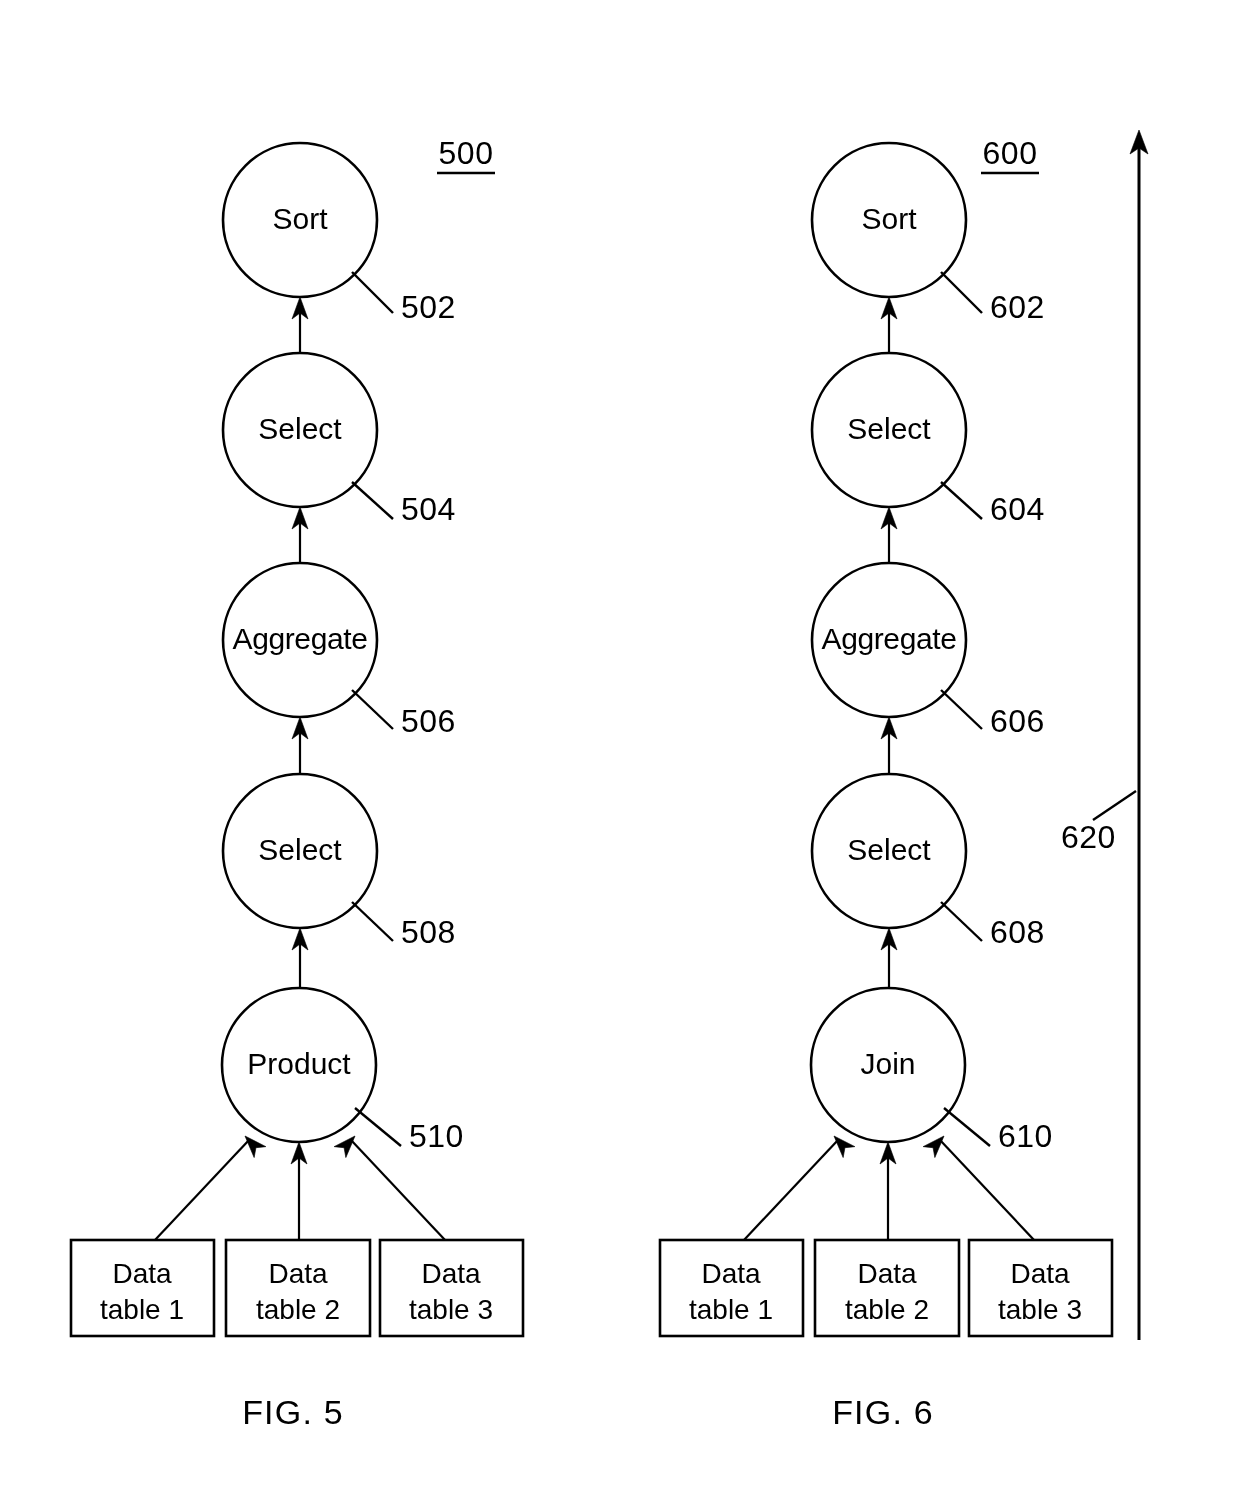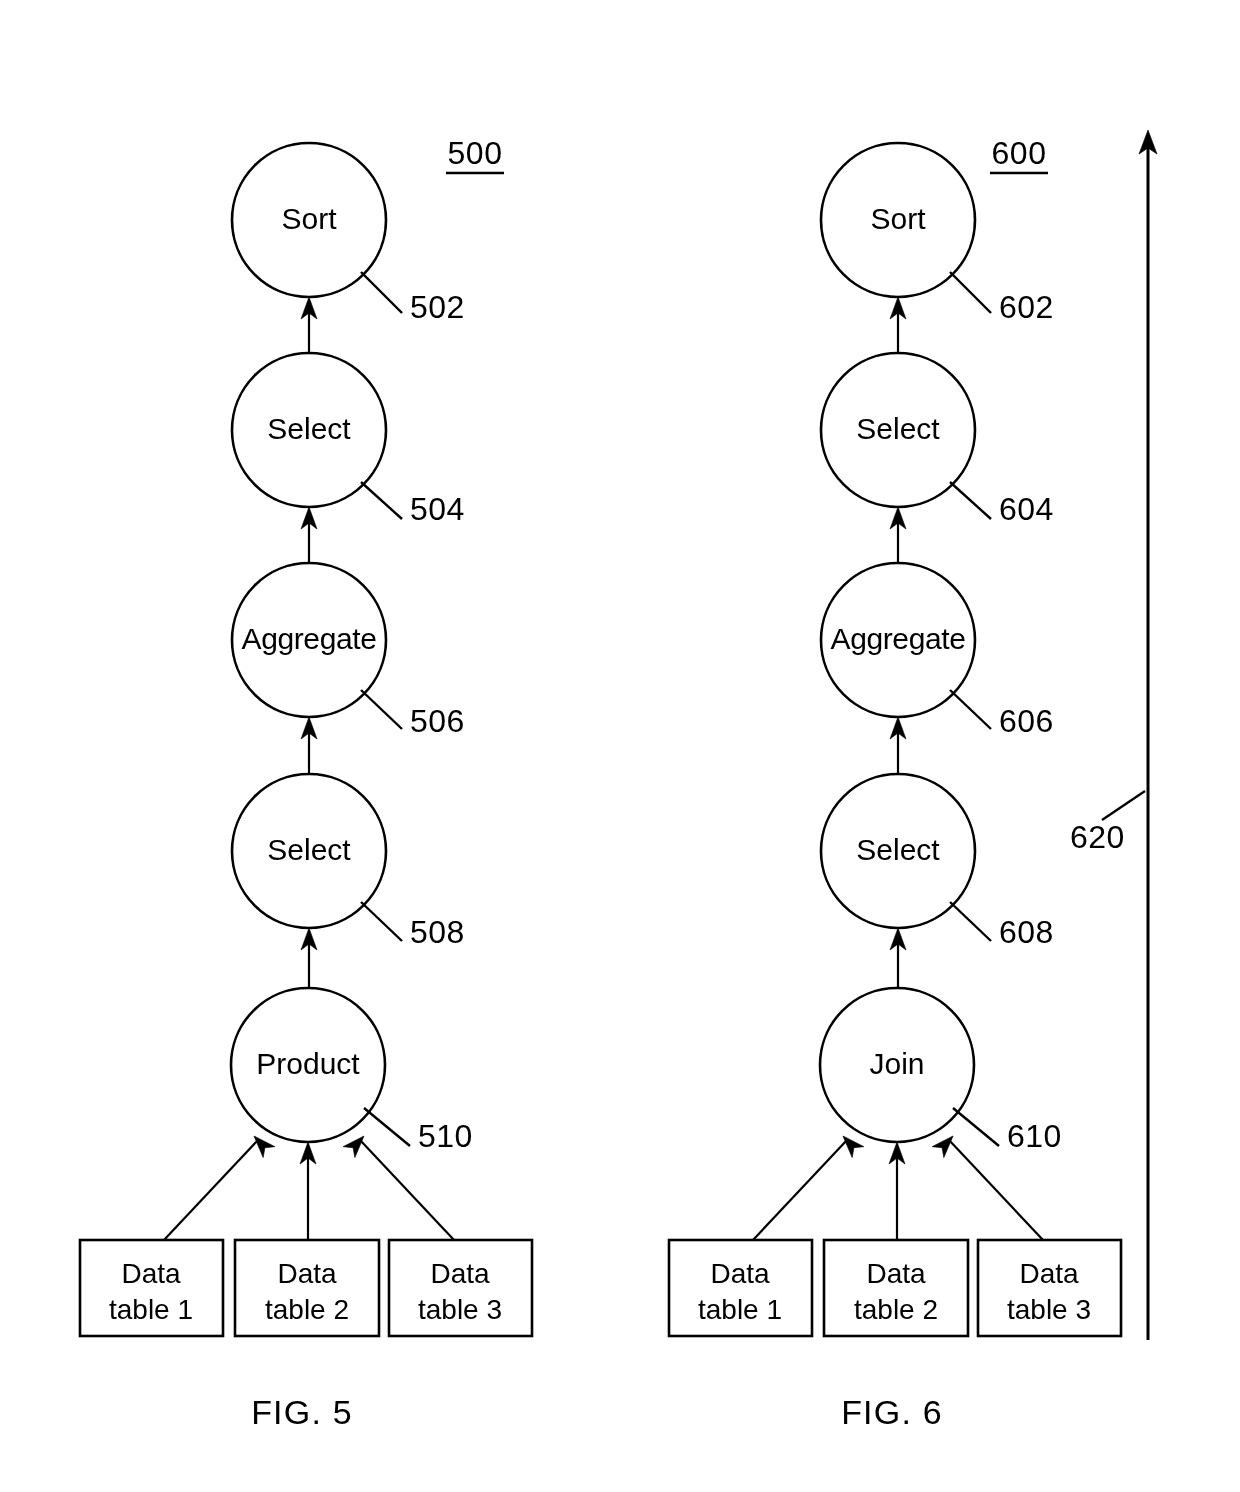--- a/index.html
+++ b/index.html
@@ -11,21 +11,21 @@
   body {
     width: 1240px;
     height: 1492px;
     position: relative;
     overflow: hidden;
     font-family: "Liberation Sans", sans-serif;
     color: #000000;
   }
   #sheet {
     position: absolute;
-    left: 12px;
+    left: 3px;
     top: 0;
     width: 1080px;
     height: 1492px;
   }
   svg#figure-canvas {
     display: block;
     width: 1240px;
     height: 1492px;
   }
   .node-circle {

